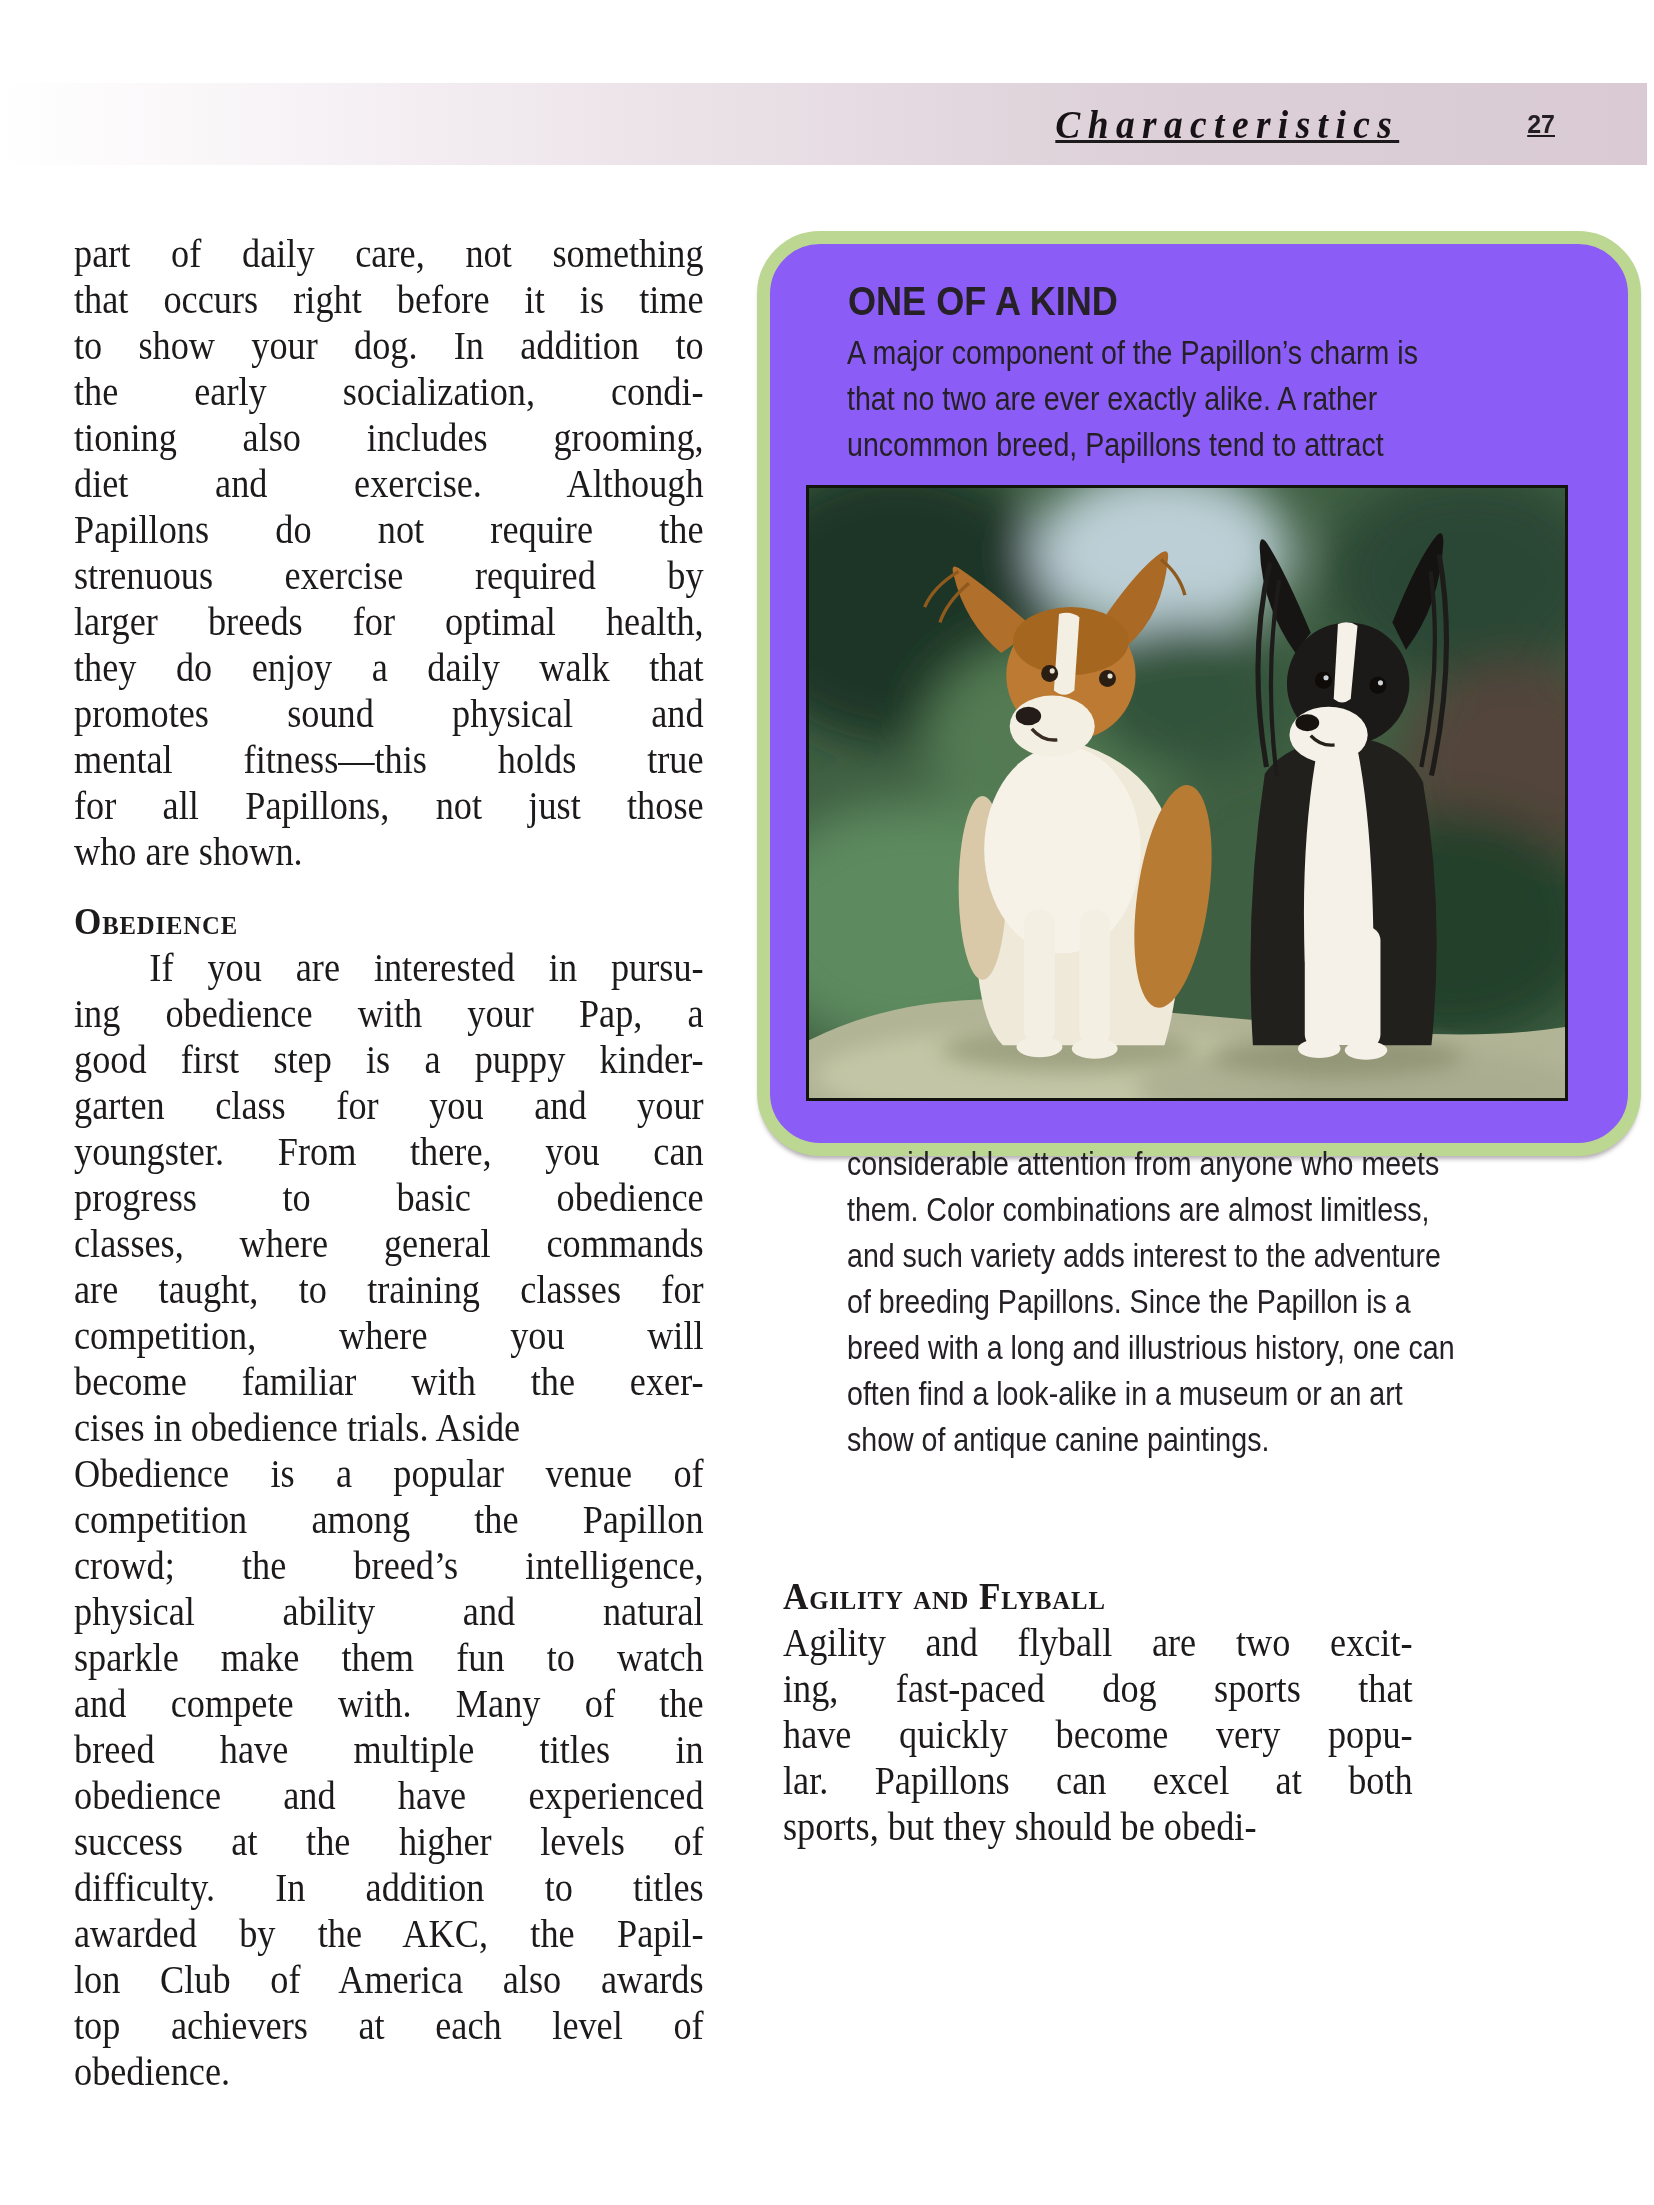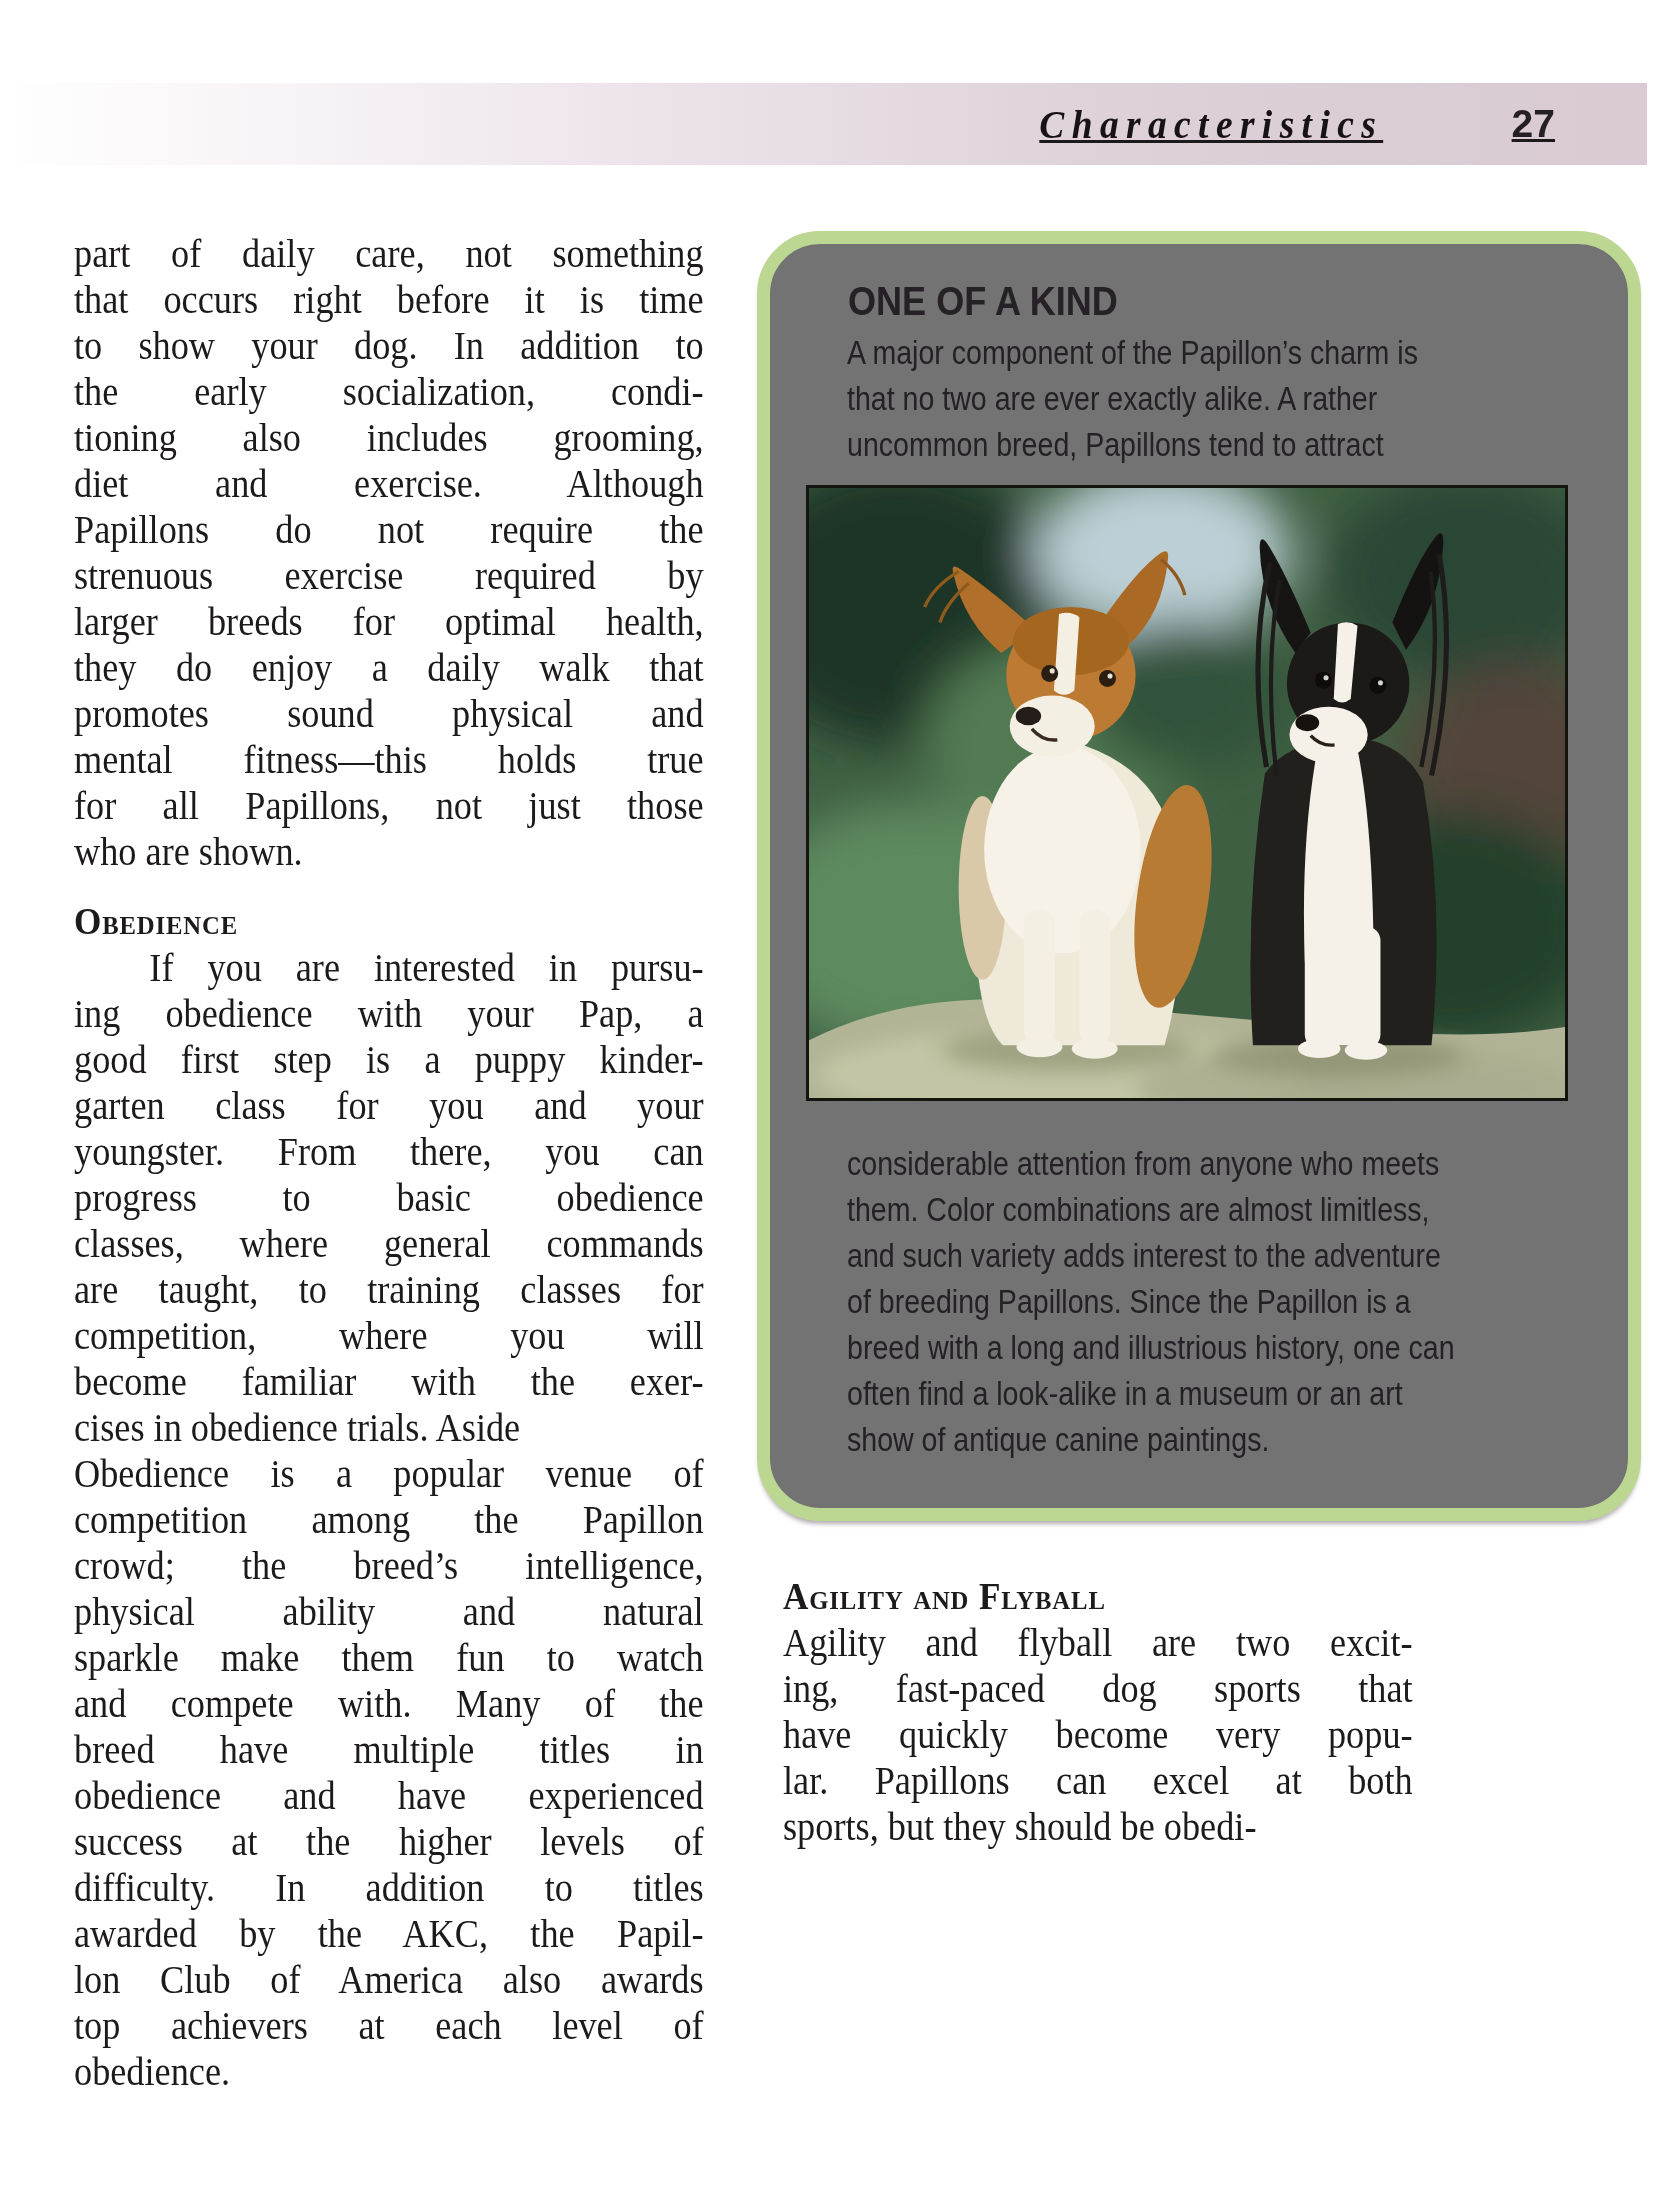--- a/index.html
+++ b/index.html
@@ -5,43 +5,43 @@
   html,body{margin:0;padding:0;background:#ffffff;}
   #page{position:relative;width:1654px;height:2205px;background:#ffffff;overflow:hidden;
         font-family:"Liberation Serif",serif;color:#1d1a1b;}
 
   
   #header-bar{position:absolute;left:0;top:83px;width:1647px;height:82px;
     background:linear-gradient(90deg,#ffffff 0%,#faf7f9 12%,#ece3e9 40%,#ddd0d8 70%,#d9cad4 100%);
     display:flex;align-items:center;justify-content:flex-end;text-decoration:underline;}
   #header-title{font-family:"Liberation Serif",serif;font-style:italic;font-weight:bold;
     font-size:39px;letter-spacing:7.7px;color:#171215;transform:scaleX(.96);transform-origin:100% 50%;}
-  #header-page-num{font-family:"Liberation Sans",sans-serif;font-weight:bold;font-size:39px;
+  #header-page-num{font-family:"Liberation Sans",sans-serif;font-weight:bold;font-size:25px;
     color:#241f22;margin-left:128px;margin-right:92px;}
 
   
   .col{position:absolute;margin-left:20px;}
   #left-col{left:54px;top:231px;width:646px;}
   #right-col{left:763px;top:1535px;width:646px;}
 
   .serif-par .line{font-family:"Liberation Serif",serif;font-size:39px;line-height:46px;
     width:677px;transform:scaleX(.93);transform-origin:0 0;
     text-align:justify;text-align-last:justify;color:#1d1a1b;}
   .serif-par .line-last{text-align-last:left;}
   .indent-first .line:first-child{text-indent:81px;}
 
   .subhead{font-family:"Liberation Serif",serif;font-weight:bold;font-variant:small-caps;
     font-size:37px;line-height:46px;letter-spacing:0.9px;color:#1d1a1b;
     transform:scaleX(.95);transform-origin:0 0;}
   #left-col .subhead{margin-top:24px;}
   #right-col .subhead{margin-top:39px;}
 
   
-  #sidebar-box{position:absolute;left:757px;top:231px;width:884px;height:1290px;
-    box-sizing:border-box;border:13.6px solid #bcd791;border-radius:63px;background:#737373;
+  #sidebar-box{position:absolute;left:757px;top:231px;width:884px;height:925px;
+    box-sizing:border-box;border:13.6px solid #bcd791;border-radius:63px;background:#8b5cf6;
     box-shadow:0 5.1px 4.3px -2.6px rgba(120,110,118,.55);}
   #box-title{position:absolute;left:78px;top:34px;font-family:"Liberation Sans",sans-serif;
     font-weight:bold;font-size:41px;line-height:46px;color:#262126;
     transform:scaleX(.88);transform-origin:0 0;letter-spacing:0;}
   .sans-par{position:absolute;left:77px;}
   #box-intro{top:85px;width:765px;}
   #box-body{top:896px;width:765px;}
   .sans-par .line{font-family:"Liberation Sans",sans-serif;font-size:34px;line-height:46px;
     white-space:nowrap;color:#242025;transform:scaleX(.84);transform-origin:0 0;}
 

